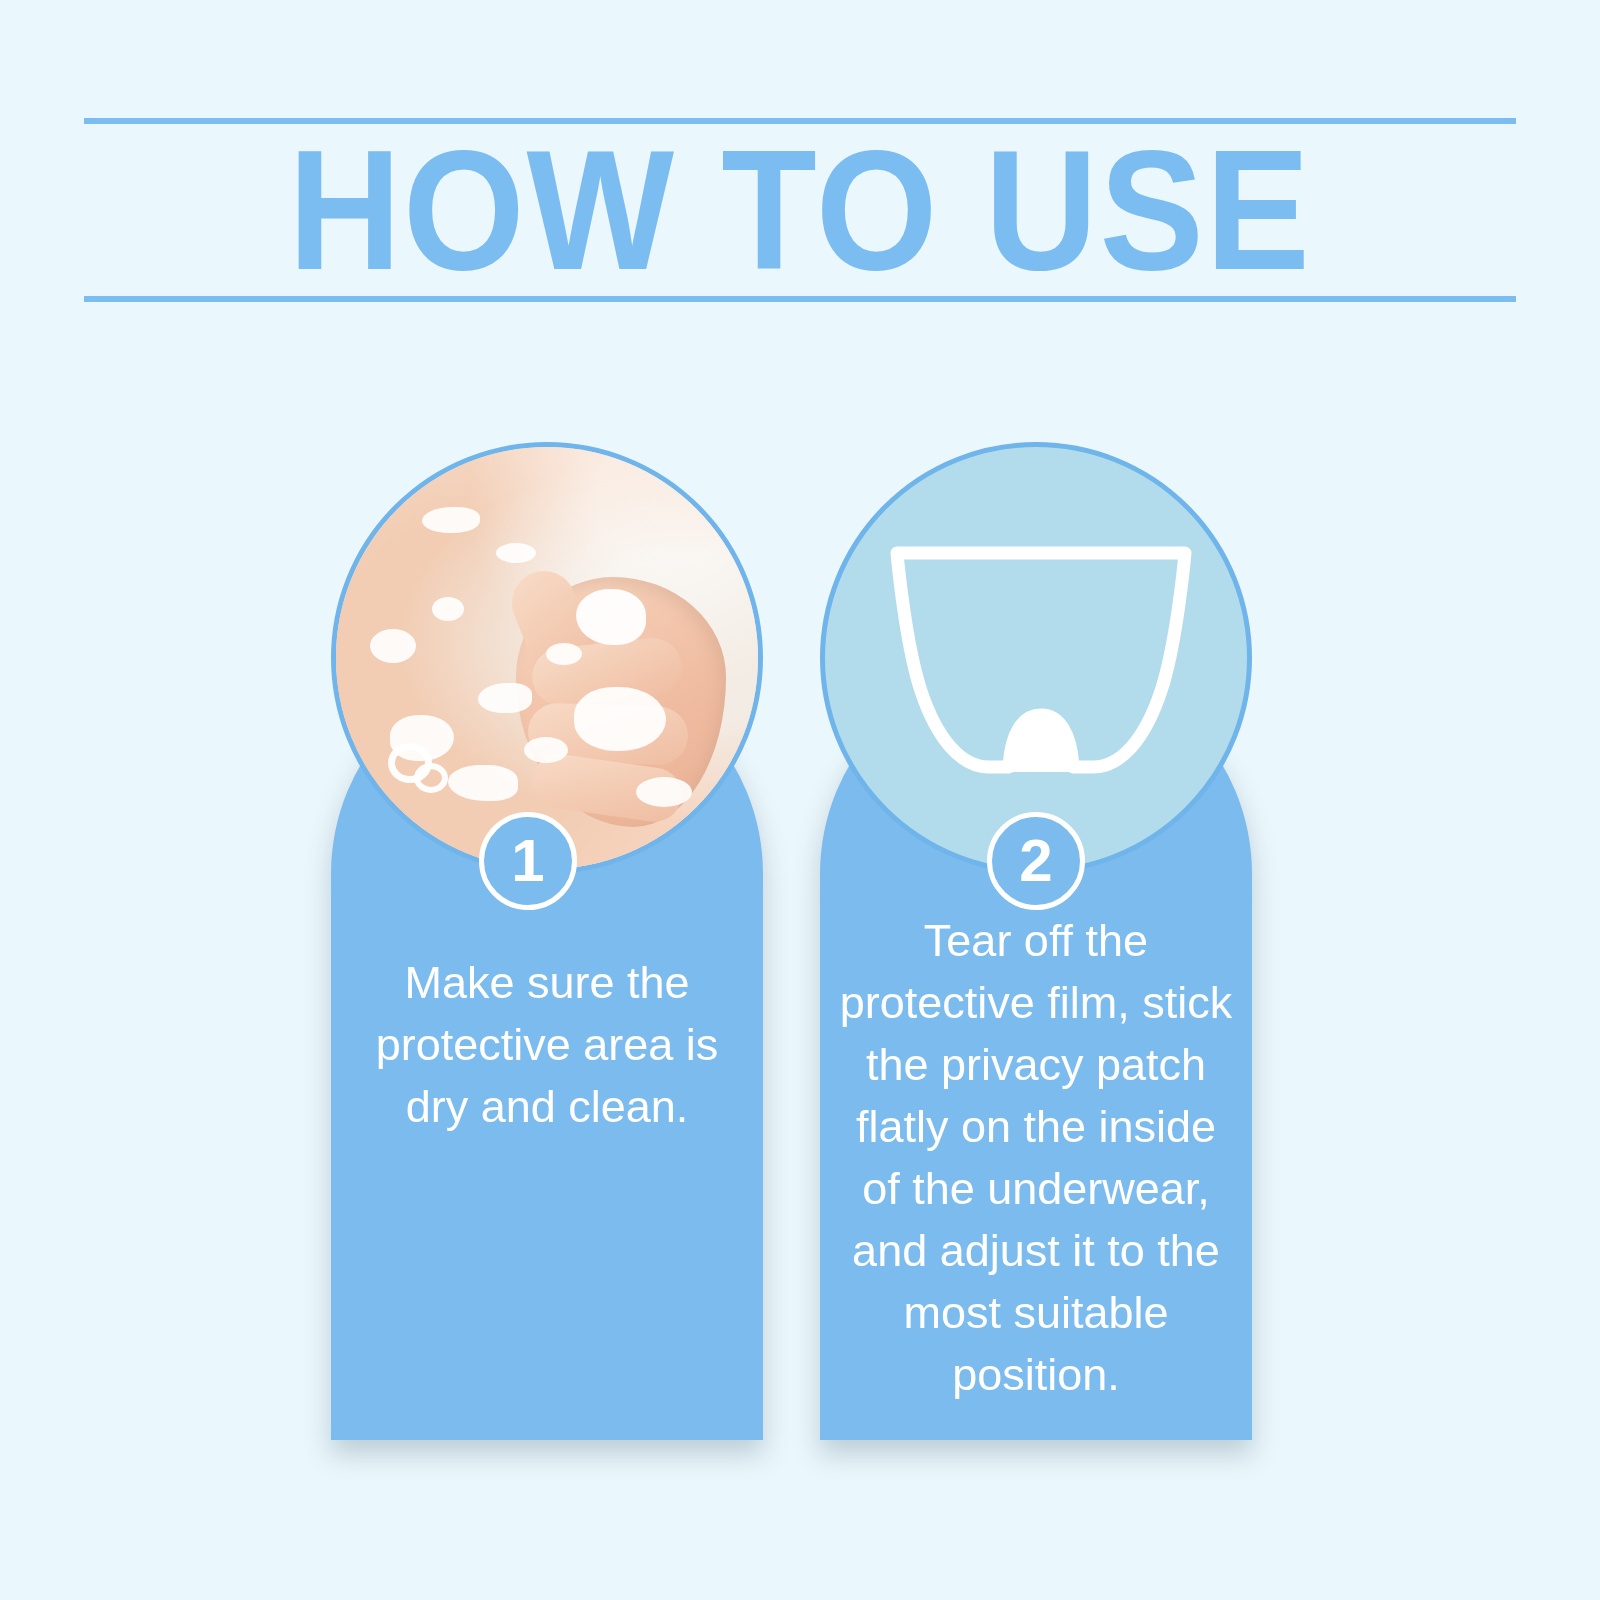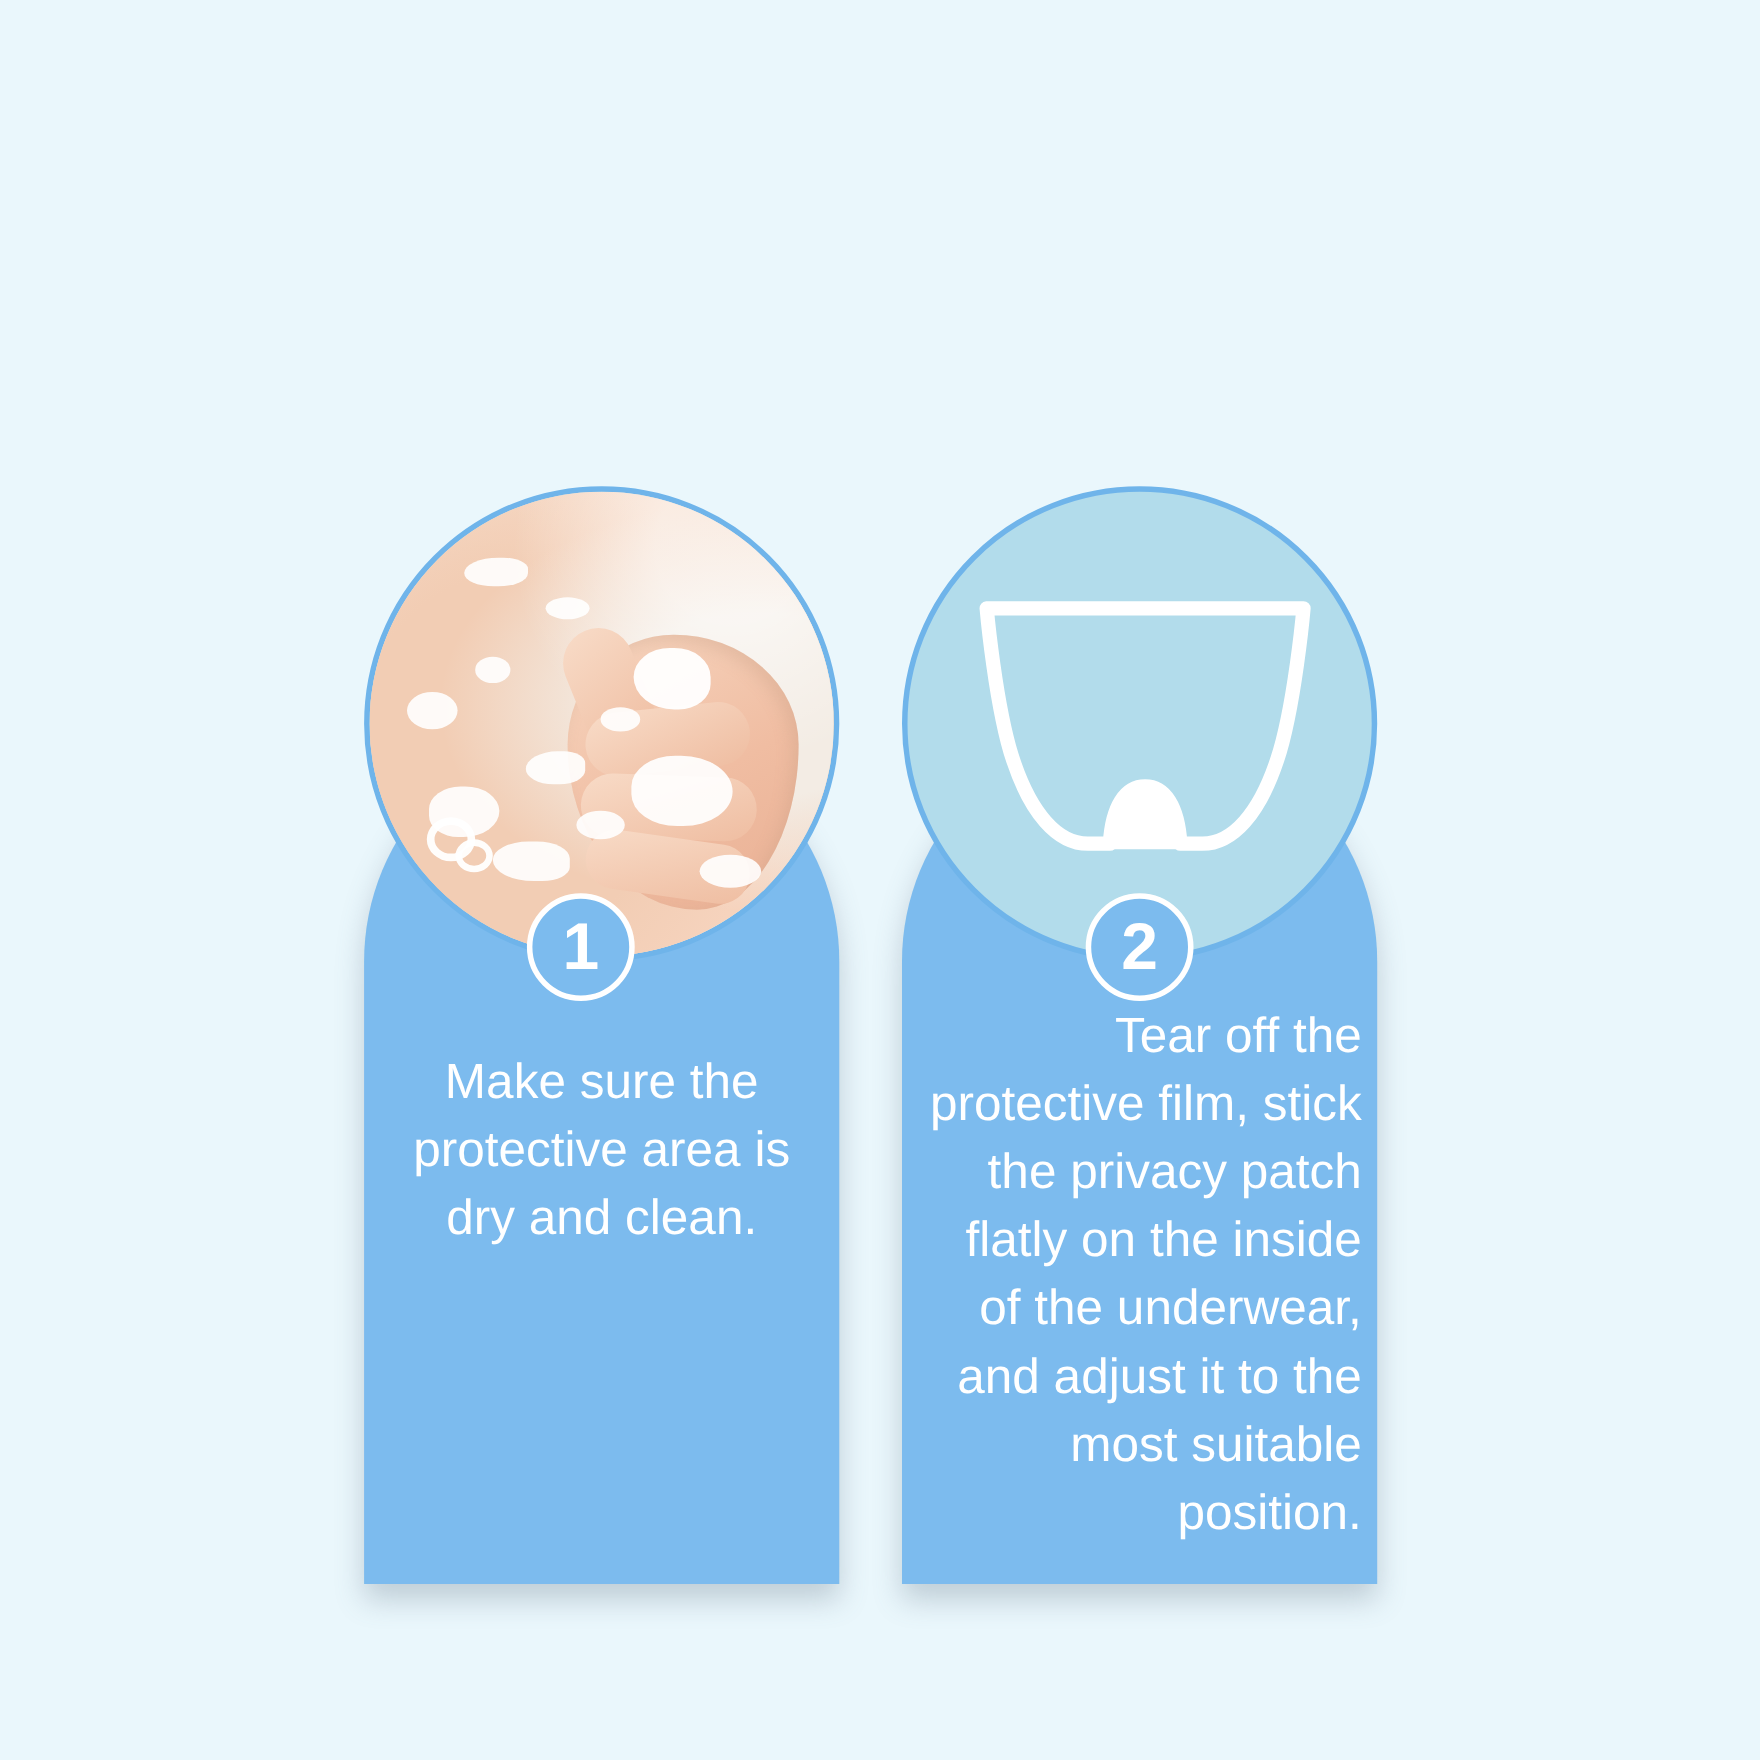--- a/index.html
+++ b/index.html
@@ -167,27 +167,32 @@
     left:14px;
     width:404px;
     text-align:center;
     color:#ffffff;
     font-size:45px;
     line-height:62px;
     font-weight:normal;
     z-index:5;
   }
   .step.one .caption { top:510px; }
-  .step.two .caption { top:468px;text-align:right; }
+  .step.two .caption { top:468px; }
 </style>
 </head>
 <body>
 
 <div id="page">
 
+  <div id="header">
+    <div class="rule top"></div>
+    <div id="page-title">HOW TO USE</div>
+    <div class="rule bottom"></div>
+  </div>
 
   <div id="steps">
 
     <div class="step one">
 
       <div class="card"></div>
 
       <div class="media">
         <div class="photo">
           <div class="hand"></div>

